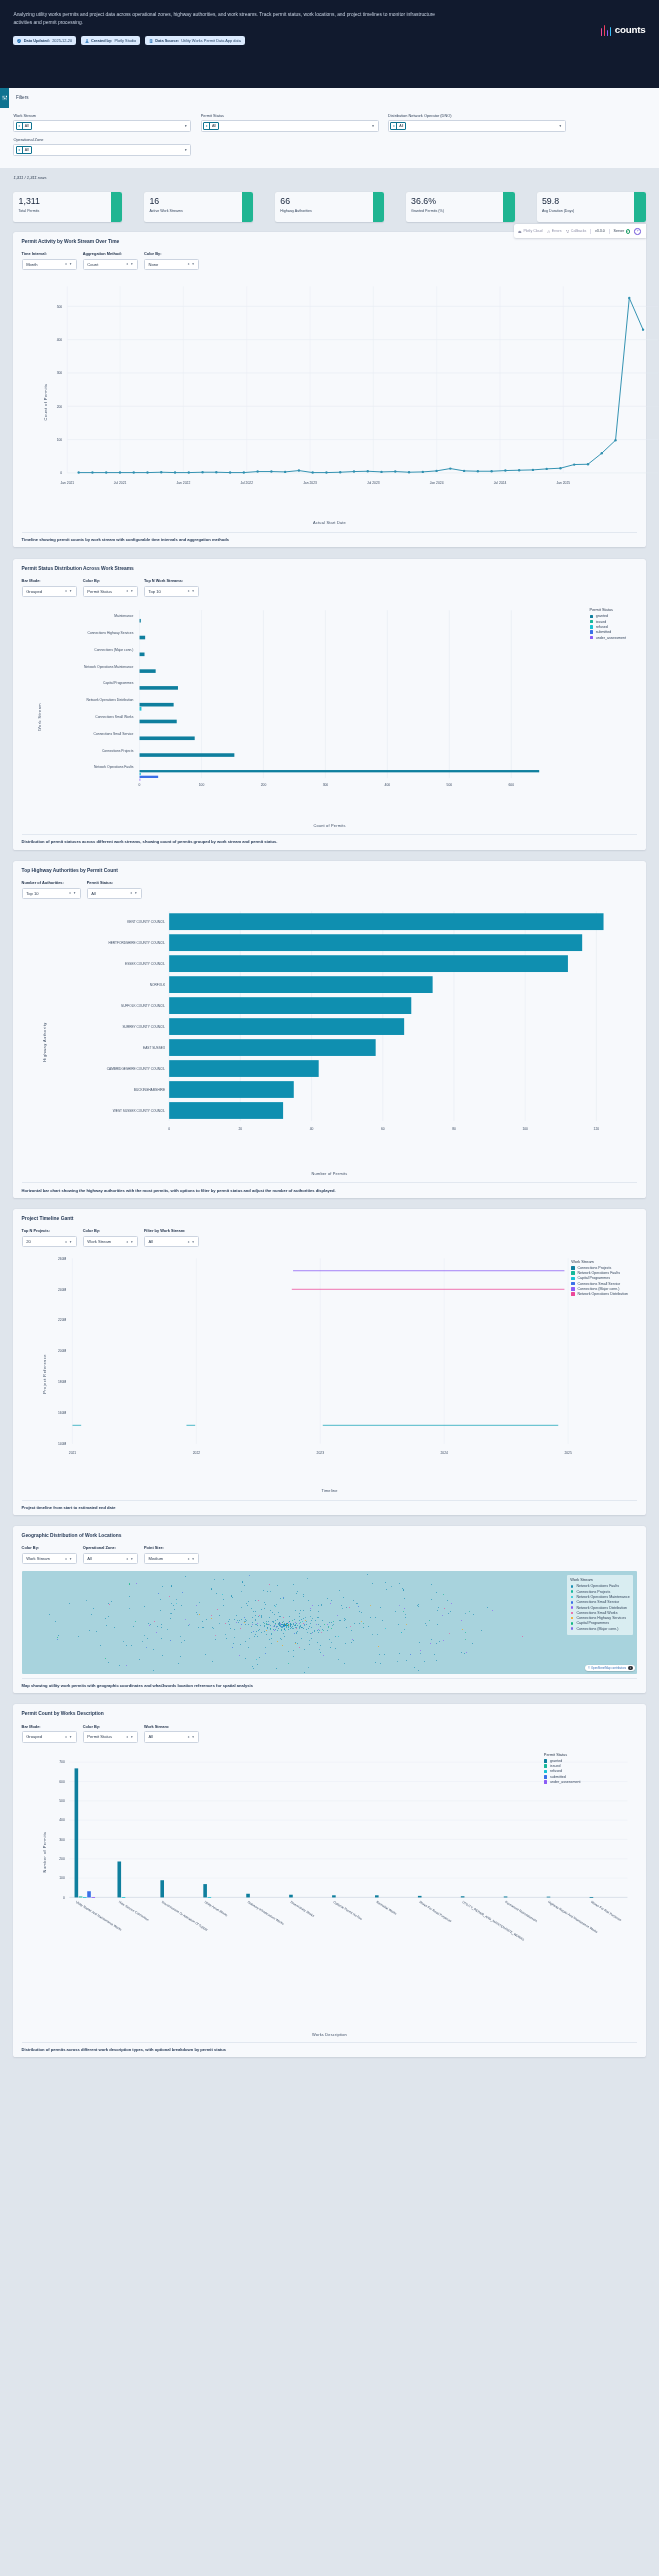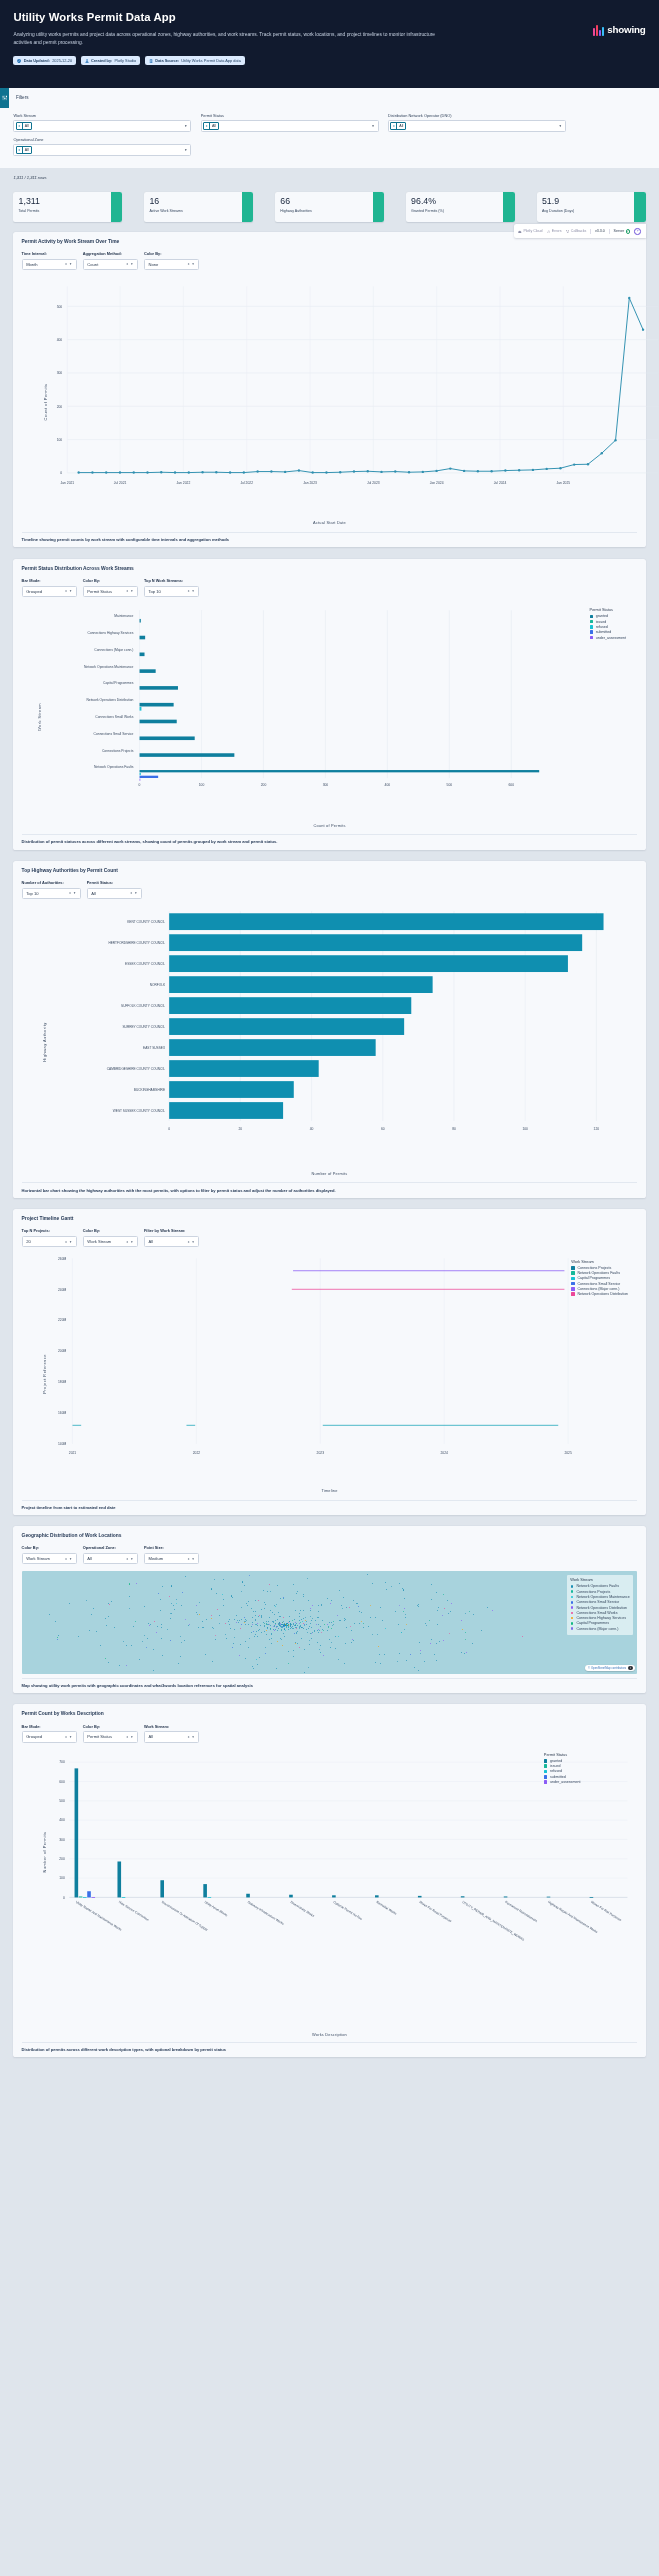--- a/index.html
+++ b/index.html
@@ -176,21 +176,20 @@
   }
   .osm-attr .pin {
     width: 4.6px; height: 4.6px; border-radius: 50%; background: #2a2e35;
     color:#fff; font-size:3.1px; display:flex; align-items:center; justify-content:center;
   }
 </style>
 </head>
 <body>
 
 <div class="header">
-  <h1>Utility Works Permit Data App</h1>
   <p>Analyzing utility works permits and project data across operational zones, highway authorities, and work streams. Track permit status, work locations, and project timelines to monitor infrastructure activities and permit processing.</p>
   <div class="badges">
     <div class="badge">
       <span class="bicon">
         <svg viewBox="0 0 16 16" width="4.1" height="4.1">
             <path fill="#1f6fb5" d="M8 0 1 3v5c0 4 3 7 7 8 4-1 7-4 7-8V3L8 0Zm-1 11L4 8l1.2-1.2L7 8.6l3.8-3.8L12 6l-5 5Z"></path>
           </svg>
       </span>
       <b>Data Updated:</b>
       <span>2025-12-20</span>
@@ -217,21 +216,21 @@
       <span>Utility Works Permit Data App data</span>
     </div>
   </div>
   <div class="plotly-logo">
     <span class="bars">
       <i style="height:8.2px;background:#ec4899"></i>
       <i style="height:11.3px;background:#f43f5e"></i>
       <i style="height:6.7px;background:#8b5cf6"></i>
       <i style="height:9.8px;background:#38bdf8"></i>
     </span>
-    <span class="word">showing</span>
+    <span class="word">counts</span>
   </div>
 </div>
 
 <div class="filters-wrap">
   <div class="filters-head">
     <div class="filters-icon">
       <svg viewBox="0 0 16 16" width="5.7" height="5.7">
         <g stroke="#fff" stroke-width="1.1" fill="none">
           <line x1="3" y1="1.5" x2="3" y2="14.5"></line>
           <line x1="8" y1="1.5" x2="8" y2="14.5"></line>
@@ -311,28 +310,28 @@
     </div>
     <div class="kpi-card">
       <div class="kpi-text">
         <div class="kpi-value">66</div>
         <div class="kpi-label">Highway Authorities</div>
       </div>
       <div class="kpi-accent"></div>
     </div>
     <div class="kpi-card">
       <div class="kpi-text">
-        <div class="kpi-value">96.4%</div>
+        <div class="kpi-value">36.6%</div>
         <div class="kpi-label">Granted Permits (%)</div>
       </div>
       <div class="kpi-accent"></div>
     </div>
     <div class="kpi-card">
       <div class="kpi-text">
-        <div class="kpi-value">51.9</div>
+        <div class="kpi-value">59.8</div>
         <div class="kpi-label">Avg Duration (Days)</div>
       </div>
       <div class="kpi-accent"></div>
     </div>
   </div>
 </div>
 
 <div class="card">
   <div class="devbar">
     <span class="it">

